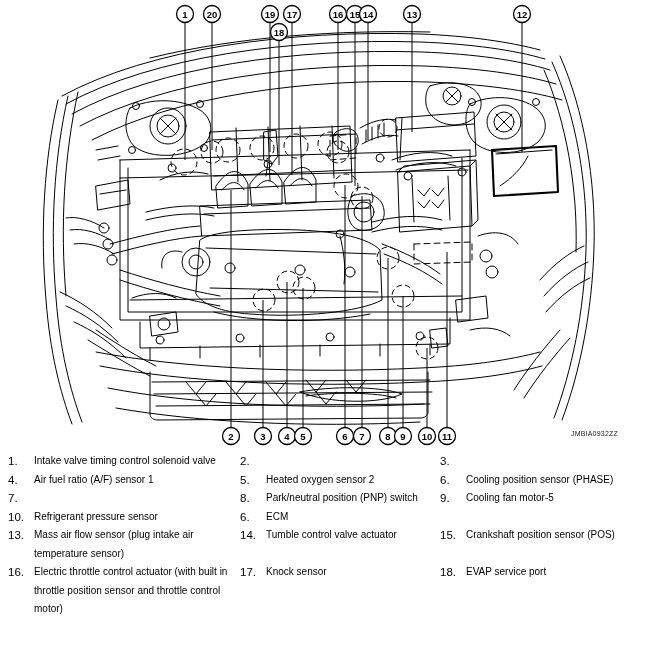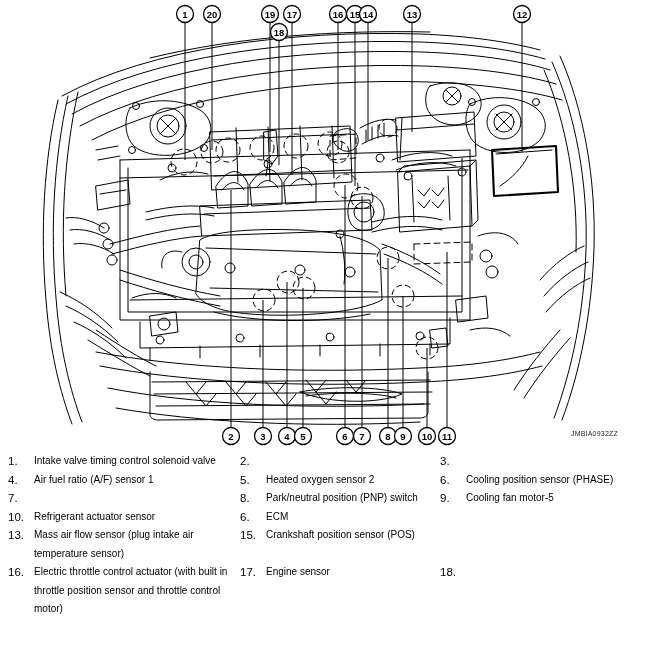--- a/index.html
+++ b/index.html
@@ -477,46 +477,51 @@
     </div>
     <div class="legend-cell c3">
       <div class="lg-num">9.</div>
       <div class="lg-text">Cooling fan motor-5</div>
     </div>
   </div>
 
   <div class="legend-row">
     <div class="legend-cell c1">
       <div class="lg-num">10.</div>
-      <div class="lg-text">Refrigerant actuator sensor</div>
+      <div class="lg-text">Refrigerant pressure sensor</div>
     </div>
     <div class="legend-cell c2">
       <div class="lg-num">6.</div>
       <div class="lg-text">ECM</div>
     </div>
   </div>
 
   <div class="legend-row">
     <div class="legend-cell c1">
       <div class="lg-num">13.</div>
       <div class="lg-text">Mass air flow sensor (plug intake air temperature sensor)</div>
     </div>
+    <div class="legend-cell c2">
+      <div class="lg-num">14.</div>
+      <div class="lg-text">Tumble control valve actuator</div>
+    </div>
     <div class="legend-cell c3">
       <div class="lg-num">15.</div>
       <div class="lg-text">Crankshaft position sensor (POS)</div>
     </div>
   </div>
 
   <div class="legend-row">
     <div class="legend-cell c1">
       <div class="lg-num">16.</div>
       <div class="lg-text">Electric throttle control actuator (with built in throttle position sensor and throttle control motor)</div>
     </div>
     <div class="legend-cell c2">
       <div class="lg-num">17.</div>
-      <div class="lg-text">Engine sensor</div>
+      <div class="lg-text">Knock sensor</div>
     </div>
     <div class="legend-cell c3">
       <div class="lg-num">18.</div>
+      <div class="lg-text">EVAP service port</div>
     </div>
   </div>
 
 </div>
 
 </body></html>

